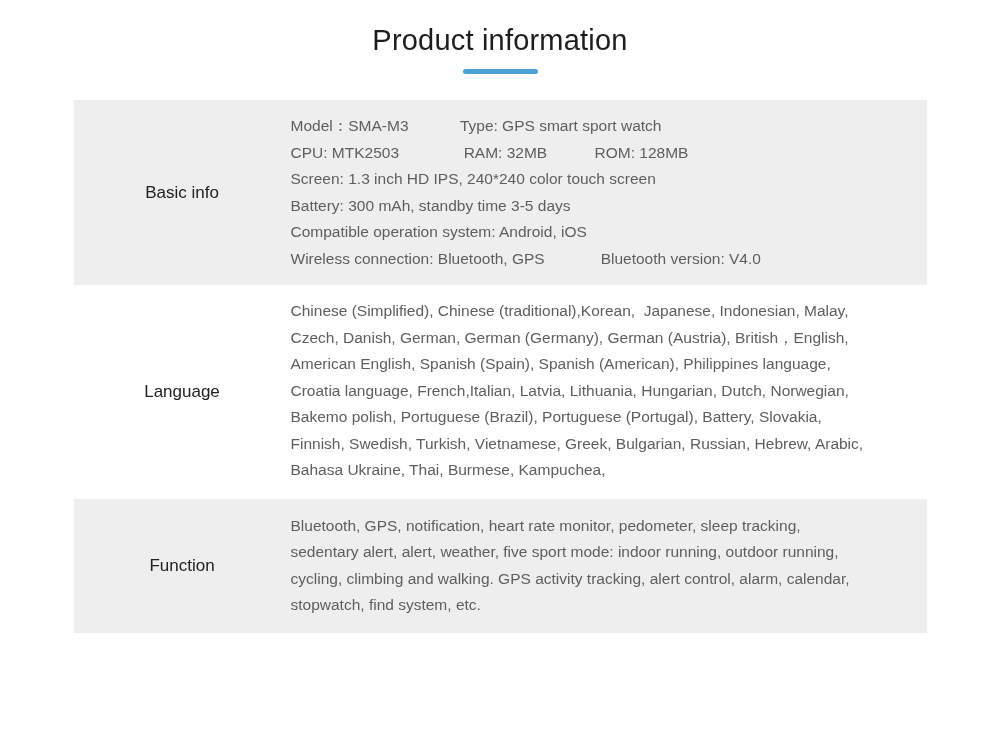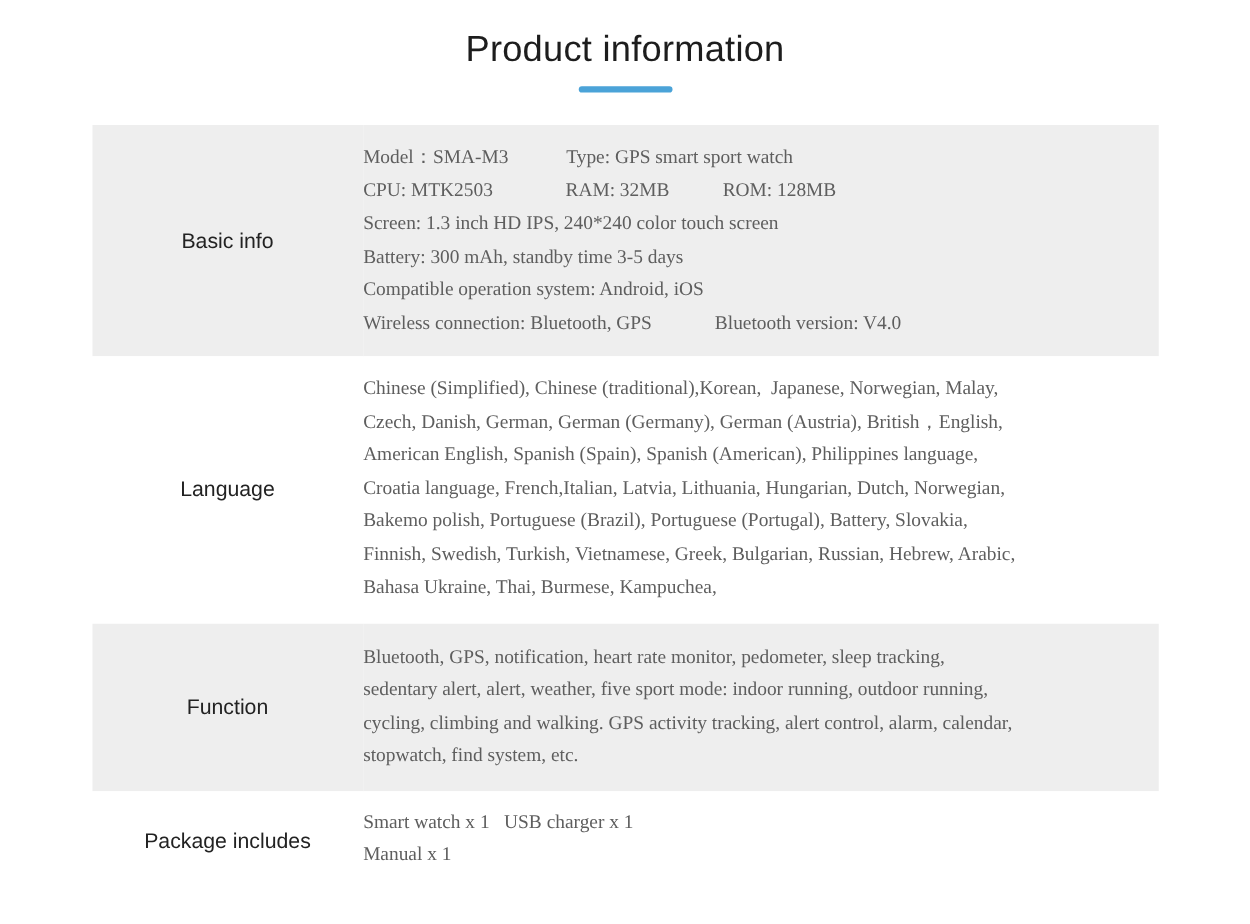--- a/index.html
+++ b/index.html
@@ -64,21 +64,20 @@
     width: 205px;
     text-align: center;
     font-size: 17px;
     color: #222222;
     font-weight: 400;
     padding: 0 6px;
     margin-top: 12px;
   }
   td.row-content {
     padding: 14px 8px 14px 0;
-    font-family: Liberation Serif, serif;
   }
   .content-line {
     font-size: 15.5px;
     line-height: 26.5px;
     color: #5e5e5e;
     white-space: pre;
   }
 
   
   tr.row-basic td.row-content { padding-top: 13px; padding-bottom: 13px; }
@@ -109,44 +108,37 @@
           <div class="content-line">Screen: 1.3 inch HD IPS, 240*240 color touch screen</div>
           <div class="content-line">Battery: 300 mAh, standby time 3-5 days</div>
           <div class="content-line">Compatible operation system: Android, iOS</div>
           <div class="content-line">Wireless connection: Bluetooth, GPS             Bluetooth version: V4.0</div>
         </td>
       </tr>
 
       <tr class="plain row-language">
         <td class="row-label">Language</td>
         <td class="row-content">
-          <div class="content-line">Chinese (Simplified), Chinese (traditional),Korean,  Japanese, Norwegian, Malay,</div>
+          <div class="content-line">Chinese (Simplified), Chinese (traditional),Korean,  Japanese, Indonesian, Malay,</div>
           <div class="content-line">Czech, Danish, German, German (Germany), German (Austria), British，English,</div>
           <div class="content-line">American English, Spanish (Spain), Spanish (American), Philippines language,</div>
           <div class="content-line">Croatia language, French,Italian, Latvia, Lithuania, Hungarian, Dutch, Norwegian,</div>
           <div class="content-line">Bakemo polish, Portuguese (Brazil), Portuguese (Portugal), Battery, Slovakia,</div>
           <div class="content-line">Finnish, Swedish, Turkish, Vietnamese, Greek, Bulgarian, Russian, Hebrew, Arabic,</div>
           <div class="content-line">Bahasa Ukraine, Thai, Burmese, Kampuchea,</div>
         </td>
       </tr>
 
       <tr class="shaded row-function">
         <td class="row-label">Function</td>
         <td class="row-content">
           <div class="content-line">Bluetooth, GPS, notification, heart rate monitor, pedometer, sleep tracking,</div>
           <div class="content-line">sedentary alert, alert, weather, five sport mode: indoor running, outdoor running,</div>
           <div class="content-line">cycling, climbing and walking. GPS activity tracking, alert control, alarm, calendar,</div>
           <div class="content-line">stopwatch, find system, etc.</div>
         </td>
       </tr>
 
-      <tr class="plain row-package">
-        <td class="row-label">Package includes</td>
-        <td class="row-content">
-          <div class="content-line">Smart watch x 1   USB charger x 1</div>
-          <div class="content-line">Manual x 1</div>
-        </td>
-      </tr>
 
     </tbody>
   </table>
 
 </div>
 
 </body></html>

